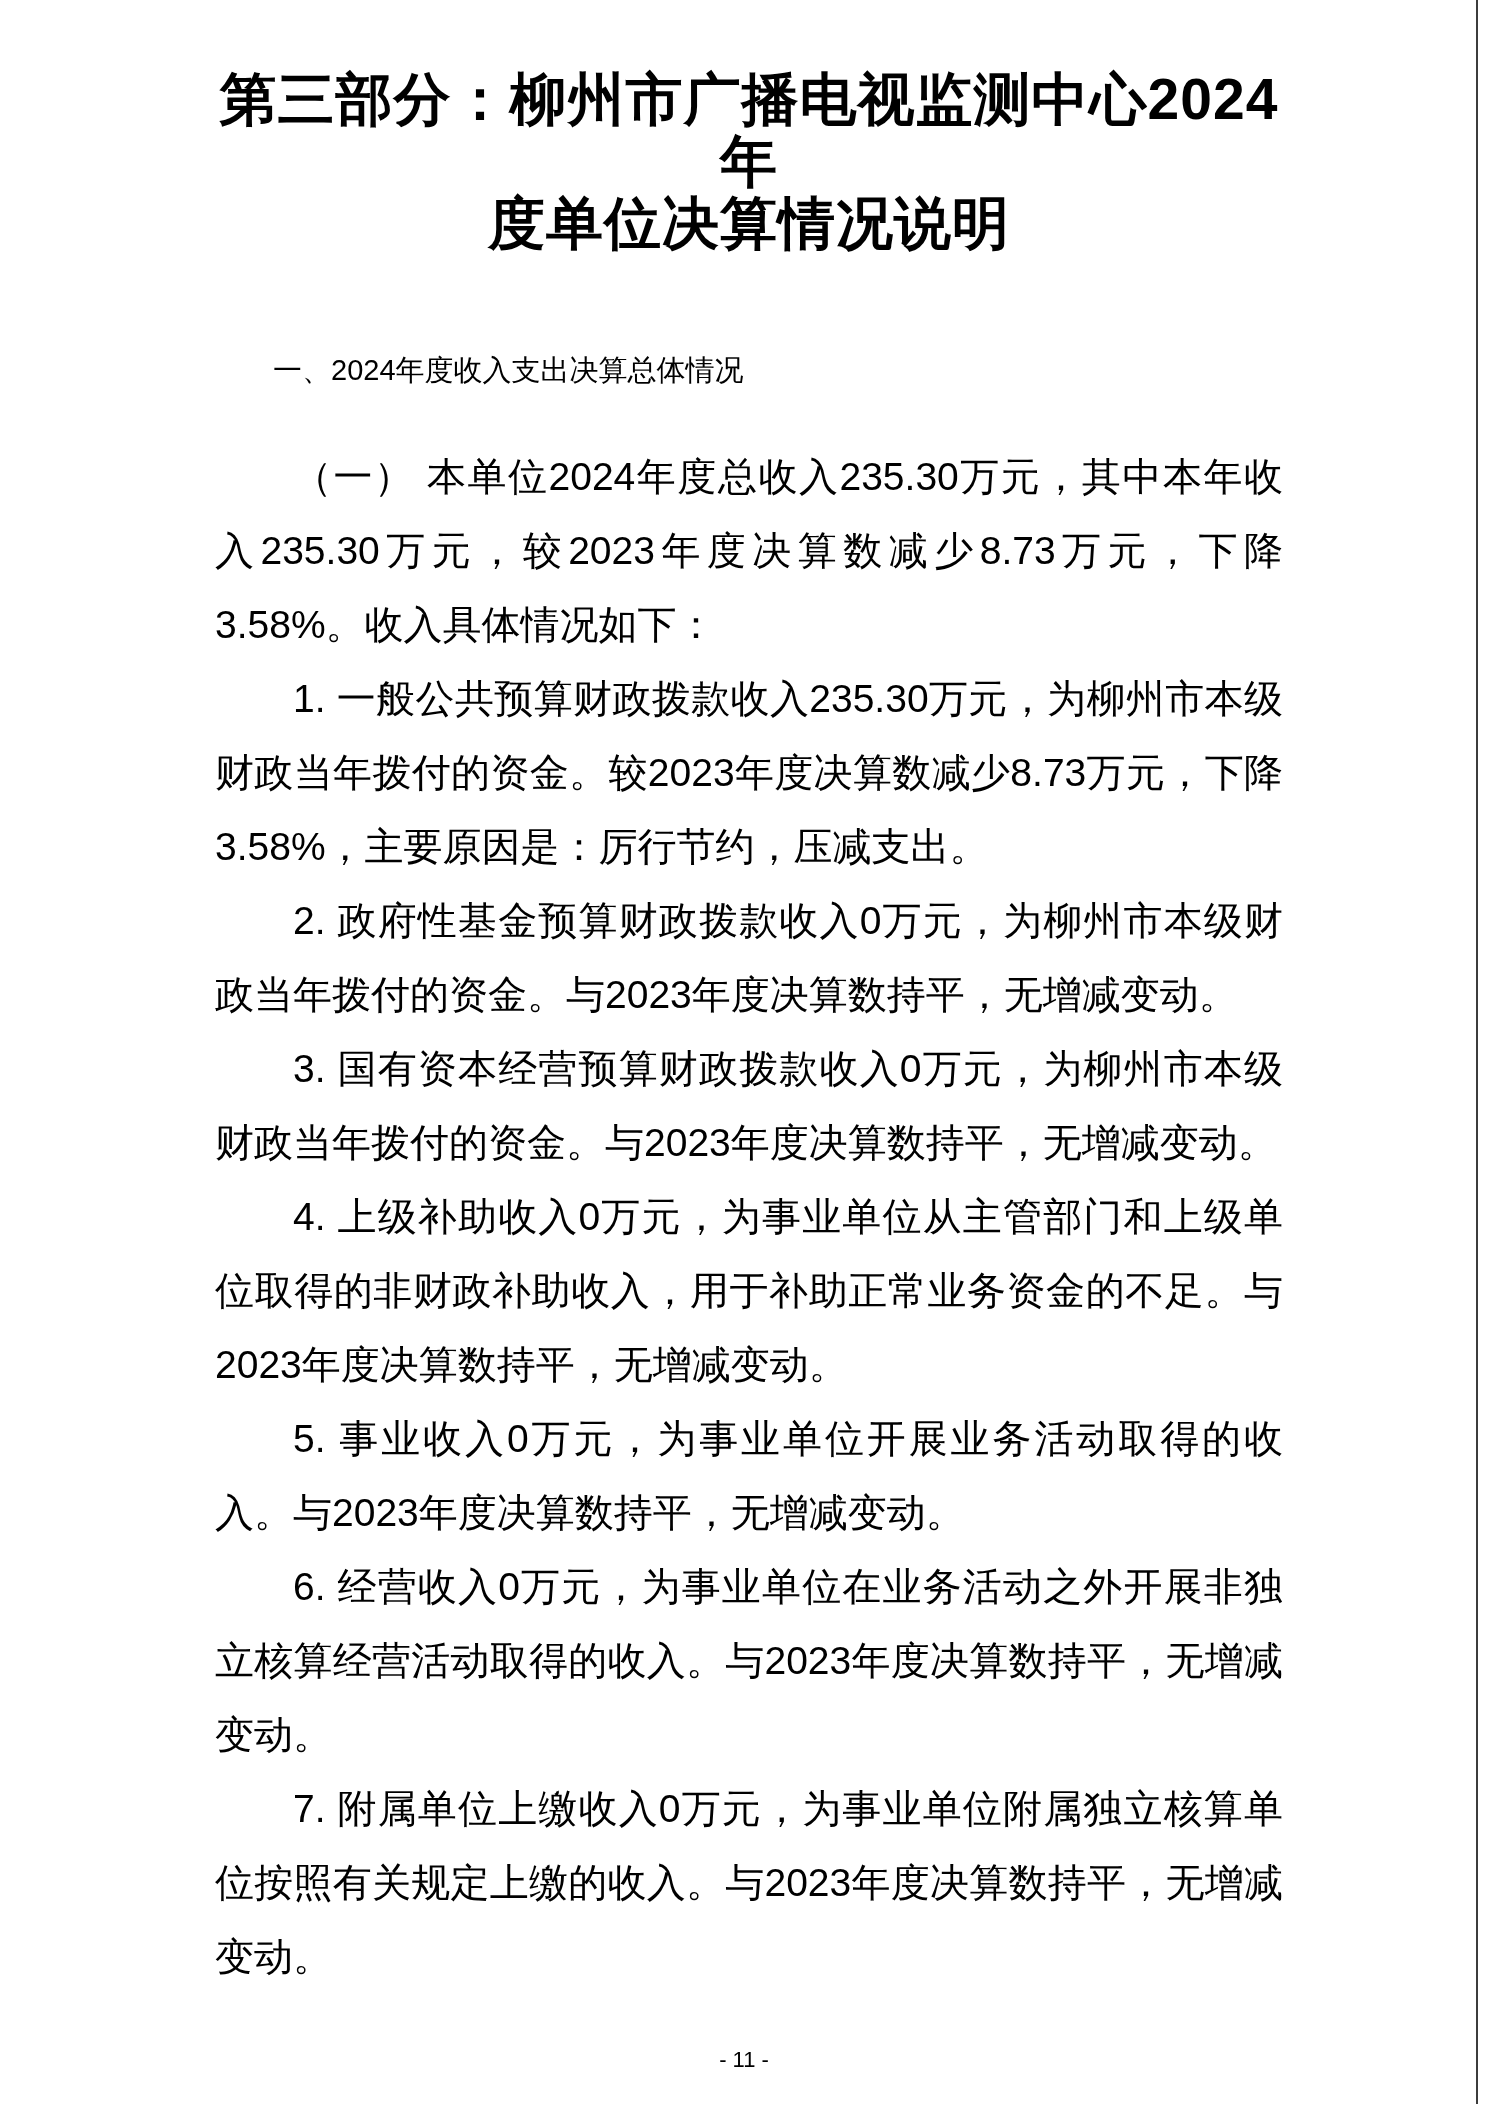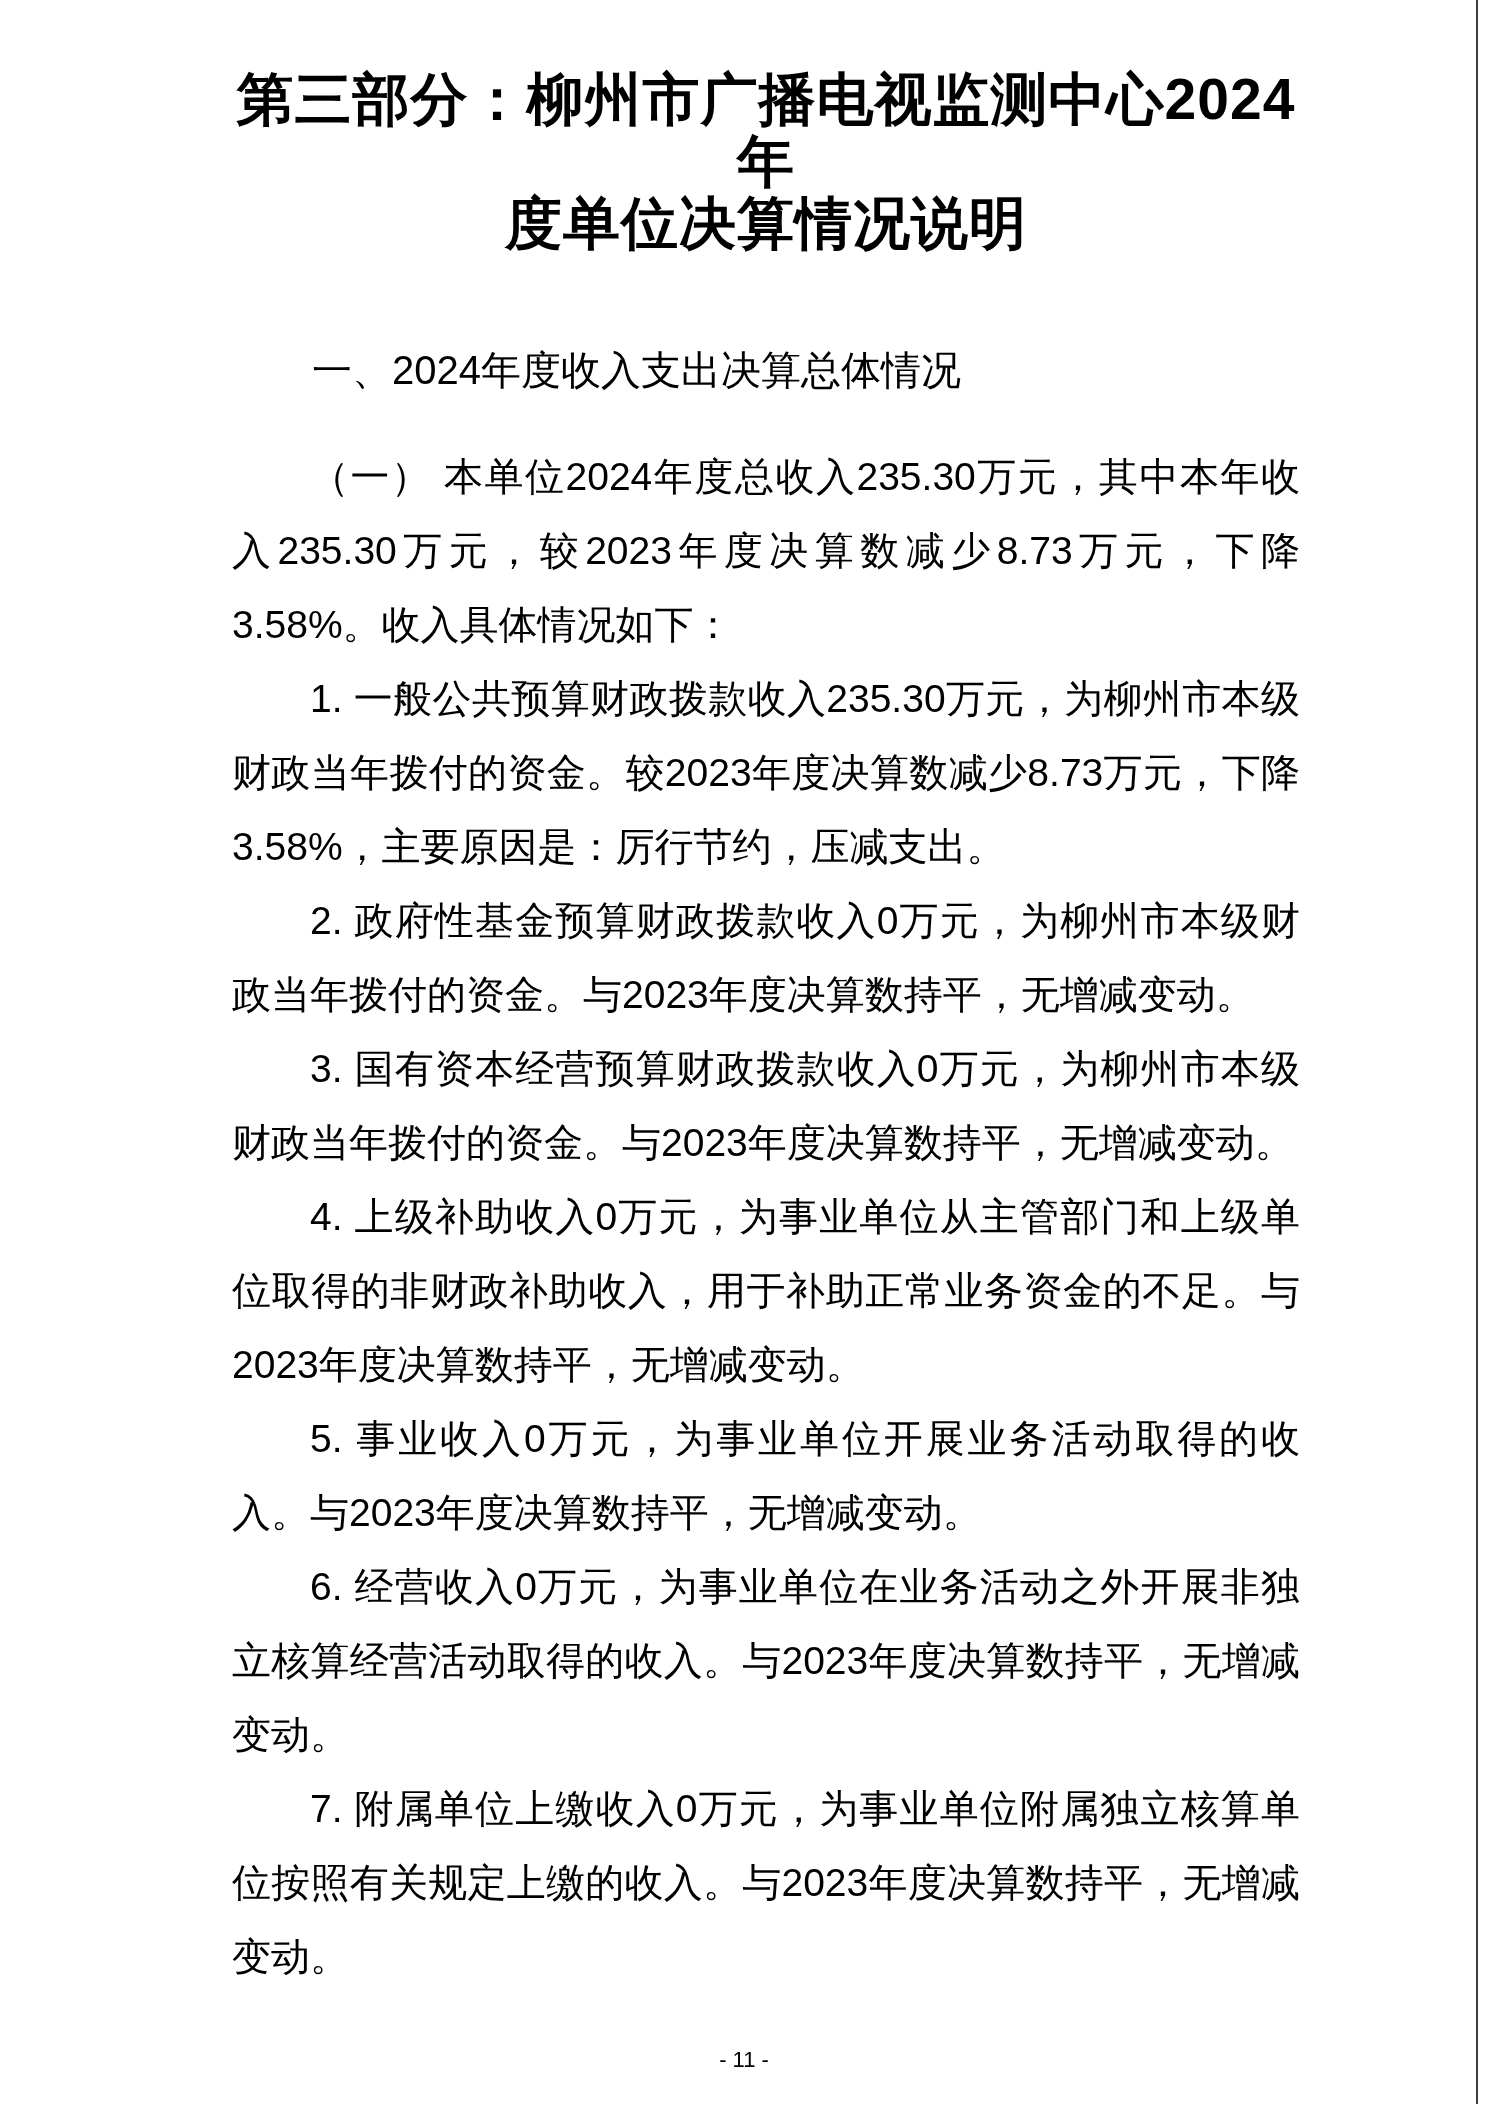--- a/index.html
+++ b/index.html
@@ -12,39 +12,39 @@
     width: 1488px;
     height: 2104px;
     margin: 0 auto;
     background: #ffffff;
     color: #000000;
     font-family: "Liberation Sans", sans-serif;
     overflow: hidden;
   }
   .content {
     position: absolute;
-    left: 232px;
+    left: 215px;
     top: 0;
     width: 1068px;
   }
   .title {
     margin: 0;
     padding-top: 68px;
     font-size: 57px;
     line-height: 62px;
     font-weight: 700;
     text-align: center;
     letter-spacing: 1px;
   }
   .title-line {
     display: block;
   }
   .section-heading {
     margin: 92px 0 0 0;
-    font-size: 40px;
+    font-size: 29px;
     line-height: 48px;
     font-weight: 400;
     text-indent: 2em;
     white-space: nowrap;
   }
   .body-text {
     margin-top: 46px;
   }
   .body-text p {
     margin: 0;

